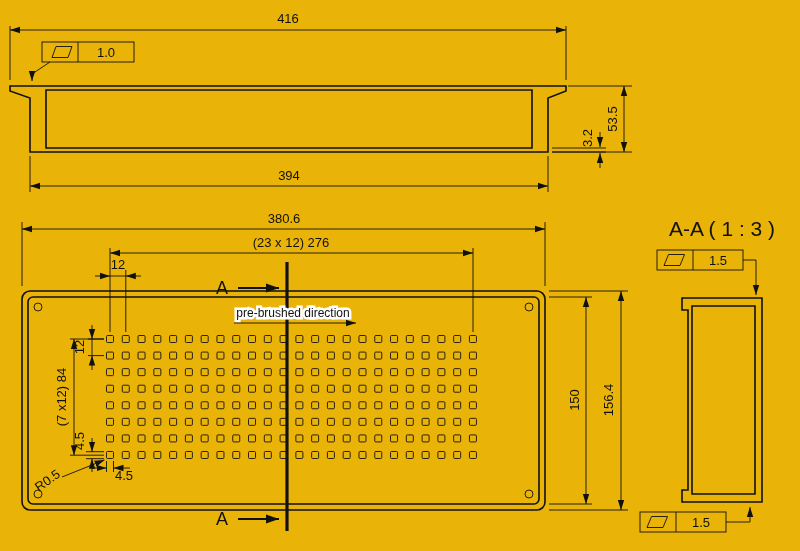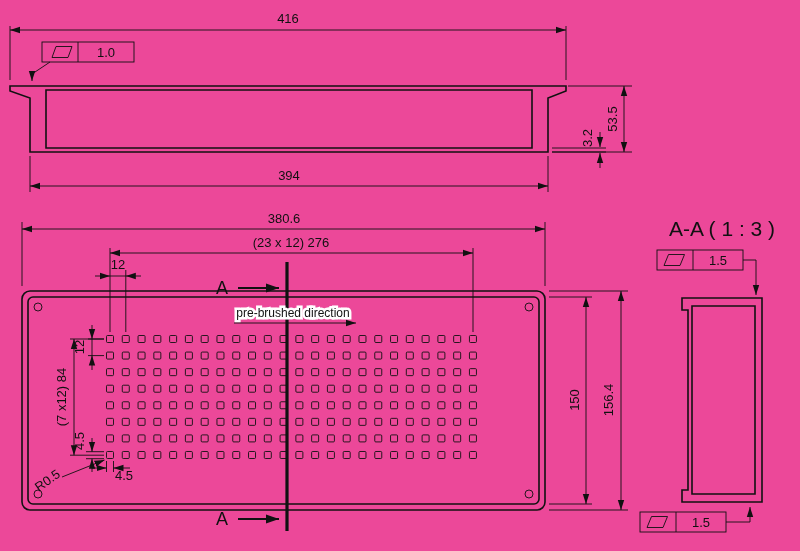--- a/index.html
+++ b/index.html
@@ -1,16 +1,16 @@
 <!DOCTYPE html>
 <html><head>
 <meta charset="utf-8">
 <style>
   html,body{margin:0;padding:0;background:#ffffff;}
-  .stage{width:800px;height:551px;position:relative;background:#ec4899;}
+  .stage{width:800px;height:551px;position:relative;background:#eab308;}
   svg text{font-family:"Liberation Sans","DejaVu Sans",sans-serif;font-size:13px;fill:#111;}
   .thick{stroke:#111;stroke-width:1.6;fill:none;}
   .thin{stroke:#111;stroke-width:0.9;fill:none;}
   .heavy{stroke:#111;stroke-width:3.2;fill:none;}
   .secarrow{stroke:#111;stroke-width:2;fill:none;}
   .halo{paint-order:stroke;stroke:#fff;stroke-width:5px;}
   .title-text{font-size:21px;}
   .sec-label{font-size:18px;}
   .small-text{font-size:12px;}
 </style>

